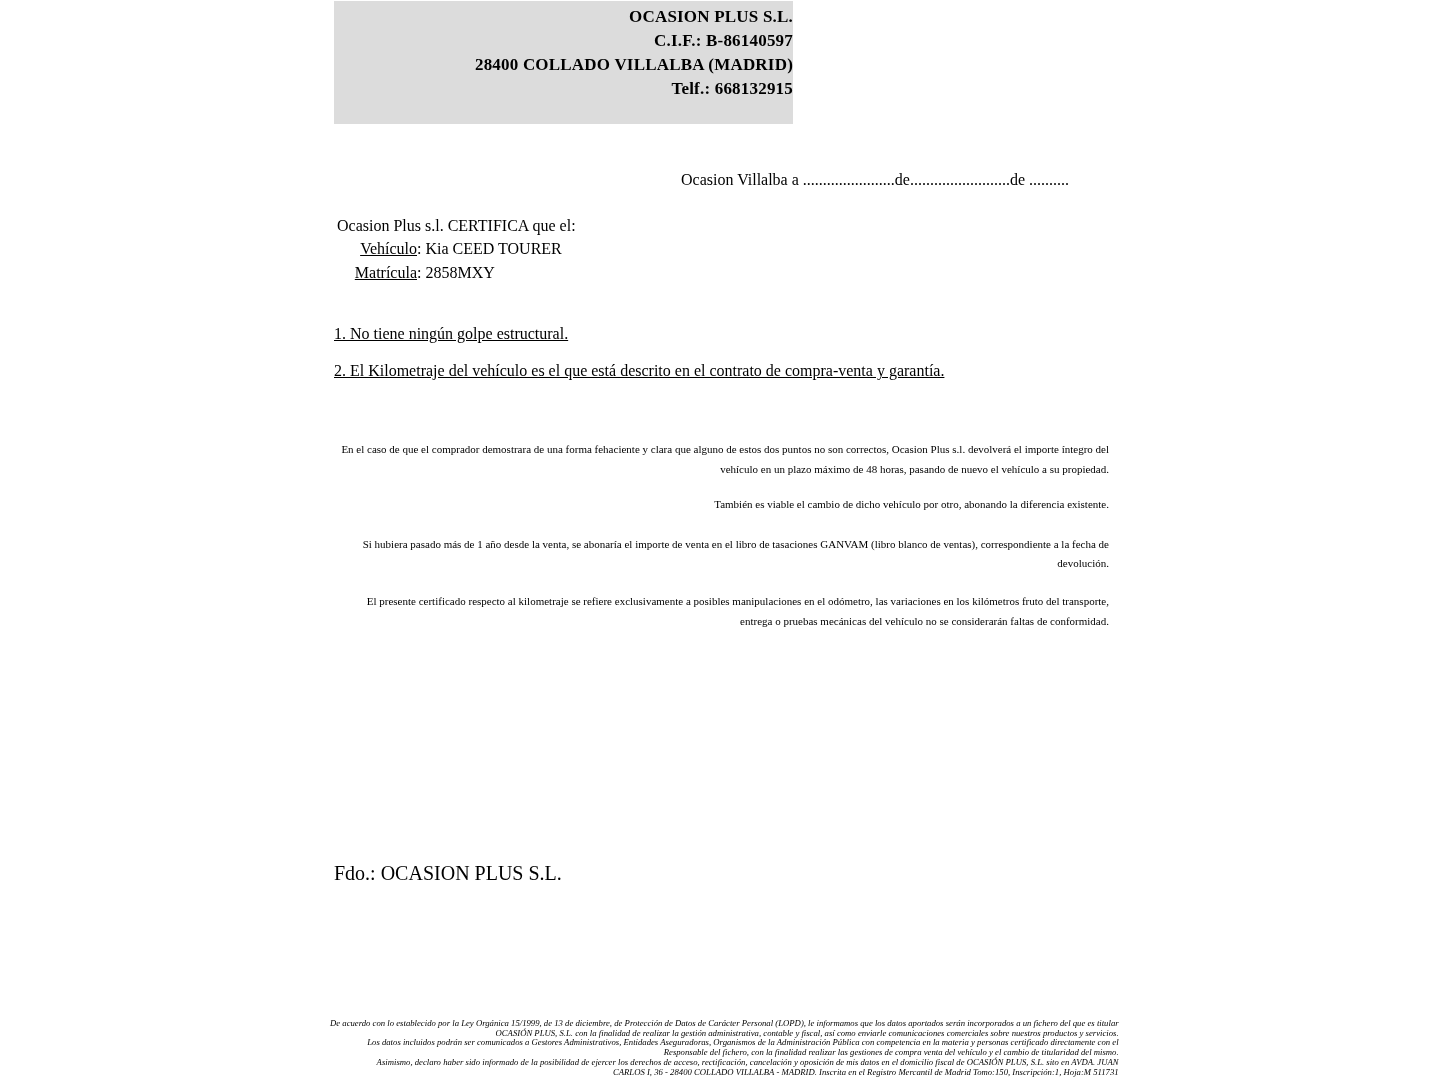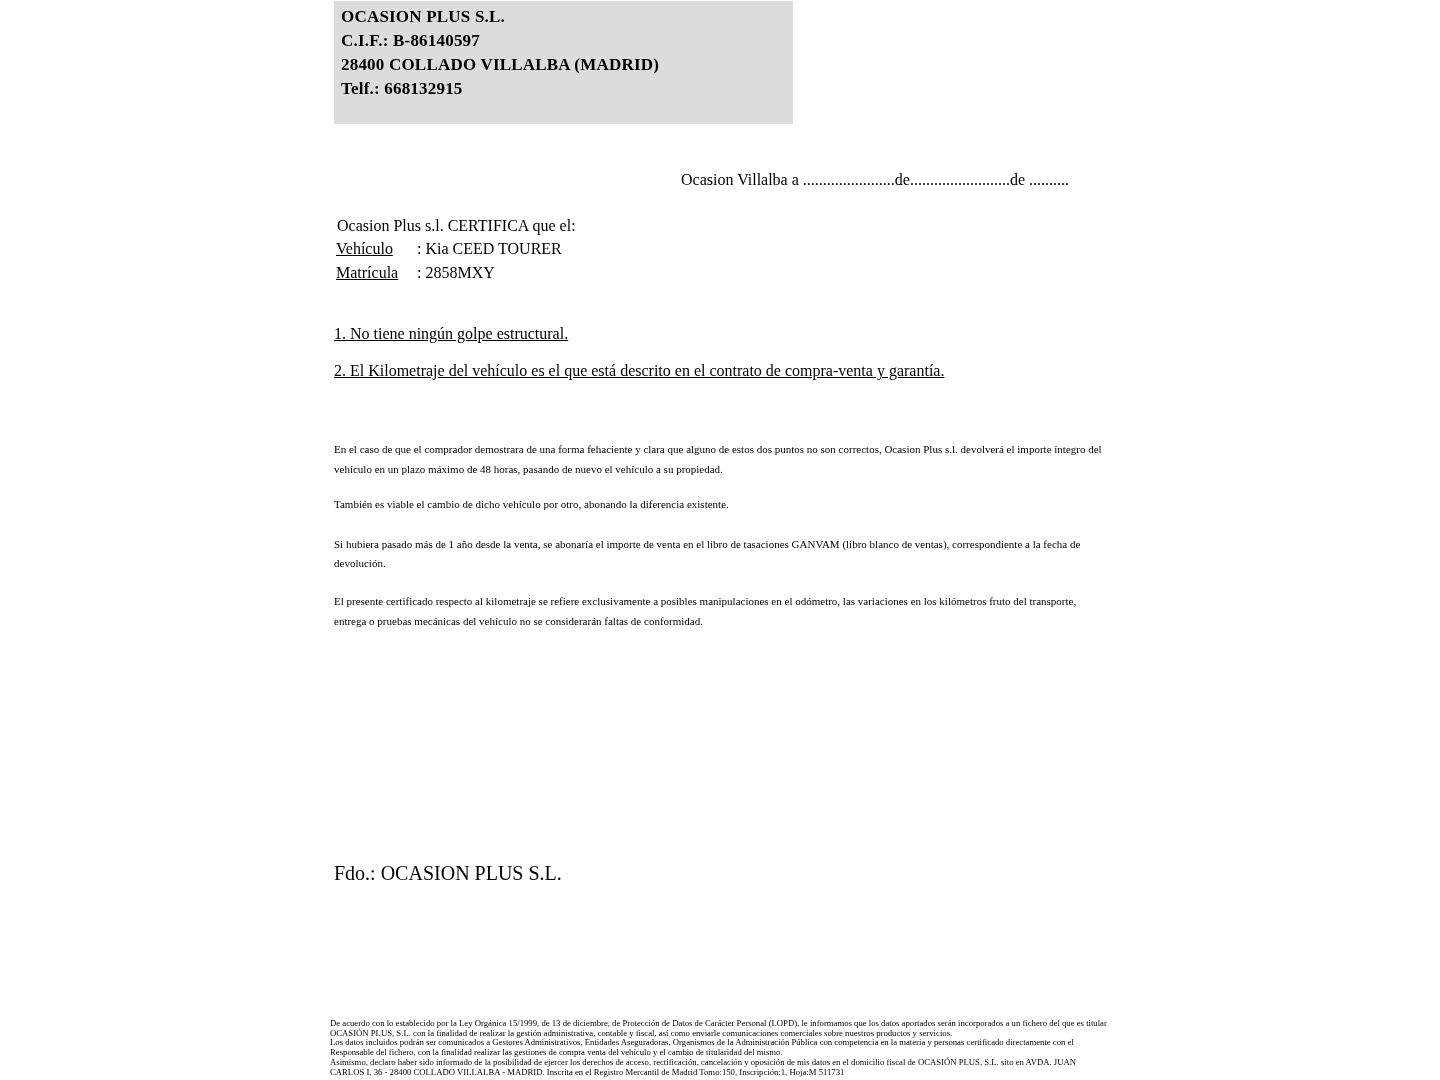--- a/index.html
+++ b/index.html
@@ -1,15 +1,15 @@
 <!DOCTYPE html>
 <html><head>
 <meta charset="utf-8">
 <style>
-  * { margin:0; padding:0; box-sizing:border-box; }
+  * { margin:0; padding:0; box-sizing:border-box;text-align:right; }
   html,body { width:1440px; height:1080px; background:#ffffff; }
   body { font-family:"Liberation Serif", serif; color:#000; position:relative; overflow:hidden; }
   .abs { position:absolute; }
 
   
   .header-box {
     left:334px; top:1px; width:459px; height:123px;
     background:#dcdcdc;
     padding:4px 0 0 7px;
     font-weight:bold; font-size:17px; line-height:24px;
@@ -35,21 +35,21 @@
   
   .body-block { left:334px; top:440px; width:775px; font-size:11px; line-height:19.6px; }
   .body-block p.para-1 { margin-bottom:16px; }
   .body-block p.para-2 { margin-bottom:20px; }
   .body-block p.para-3 { margin-bottom:18px; }
 
   
   .signature { left:334px; top:862px; font-size:20px; }
 
   
-  .footer { left:330px; top:1019px; font-size:8.7px; line-height:9.7px; }
+  .footer { left:330px; top:1019px; font-size:8.7px; line-height:9.7px;font-style:italic; }
   .footer div { white-space:nowrap; }
 </style>
 </head>
 <body>
 
 <div class="abs header-box">
   <div>OCASION PLUS S.L.</div>
   <div>C.I.F.: B-86140597</div>
   <div>28400 COLLADO VILLALBA (MADRID)</div>
   <div>Telf.: 668132915</div>

